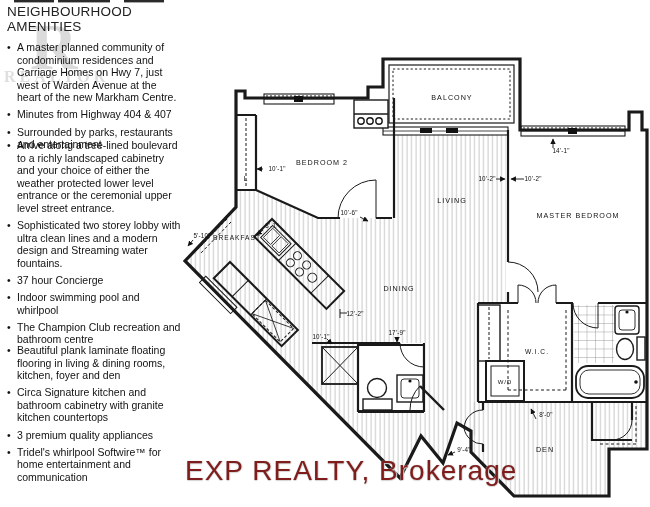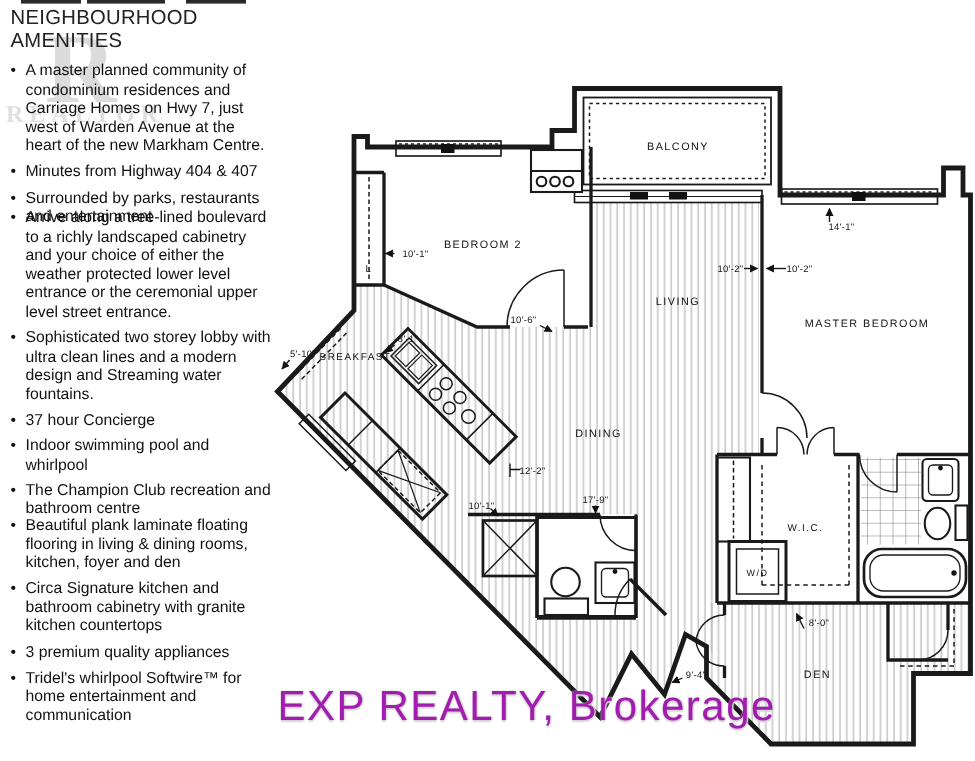--- a/index.html
+++ b/index.html
@@ -22,21 +22,21 @@
   #sec1{top:4px}#sec2{top:139px}#sec3{top:344px}
   .sec-heading{
     font-size:13.5px;font-weight:400;color:#222;margin:0 0 7px 0;
     letter-spacing:0.2px;
   }
   .bullet{display:flex;font-size:10.5px;line-height:1.2;margin:0 0 4.5px 0;color:#111;}
   .bullet .dot{width:10px;flex:none;}
   .bullet .txt{flex:1;}
   .wm-exp{
     position:absolute;left:185px;top:455px;z-index:6;
-    font-size:28px;letter-spacing:1px;color:#a21caf;
+    font-size:28px;letter-spacing:1px;color:#7f1d1d;
     text-shadow:0 0 1px #c9c9c9,0 1px 1px #d6d6d6,1px 0 1px #dcdcdc;
     white-space:nowrap;
   }
   svg.plan{position:absolute;left:0;top:0;z-index:1;}
   svg .wall{stroke:#1a1a1a;fill:none;}
   svg text{fill:#111;font-family:"Liberation Sans",sans-serif;}
   .roomlbl{font-size:7.2px;letter-spacing:1px;text-anchor:middle;}
   .dimlbl{font-size:6.3px;letter-spacing:.2px;text-anchor:middle;}
 </style>
 </head>

